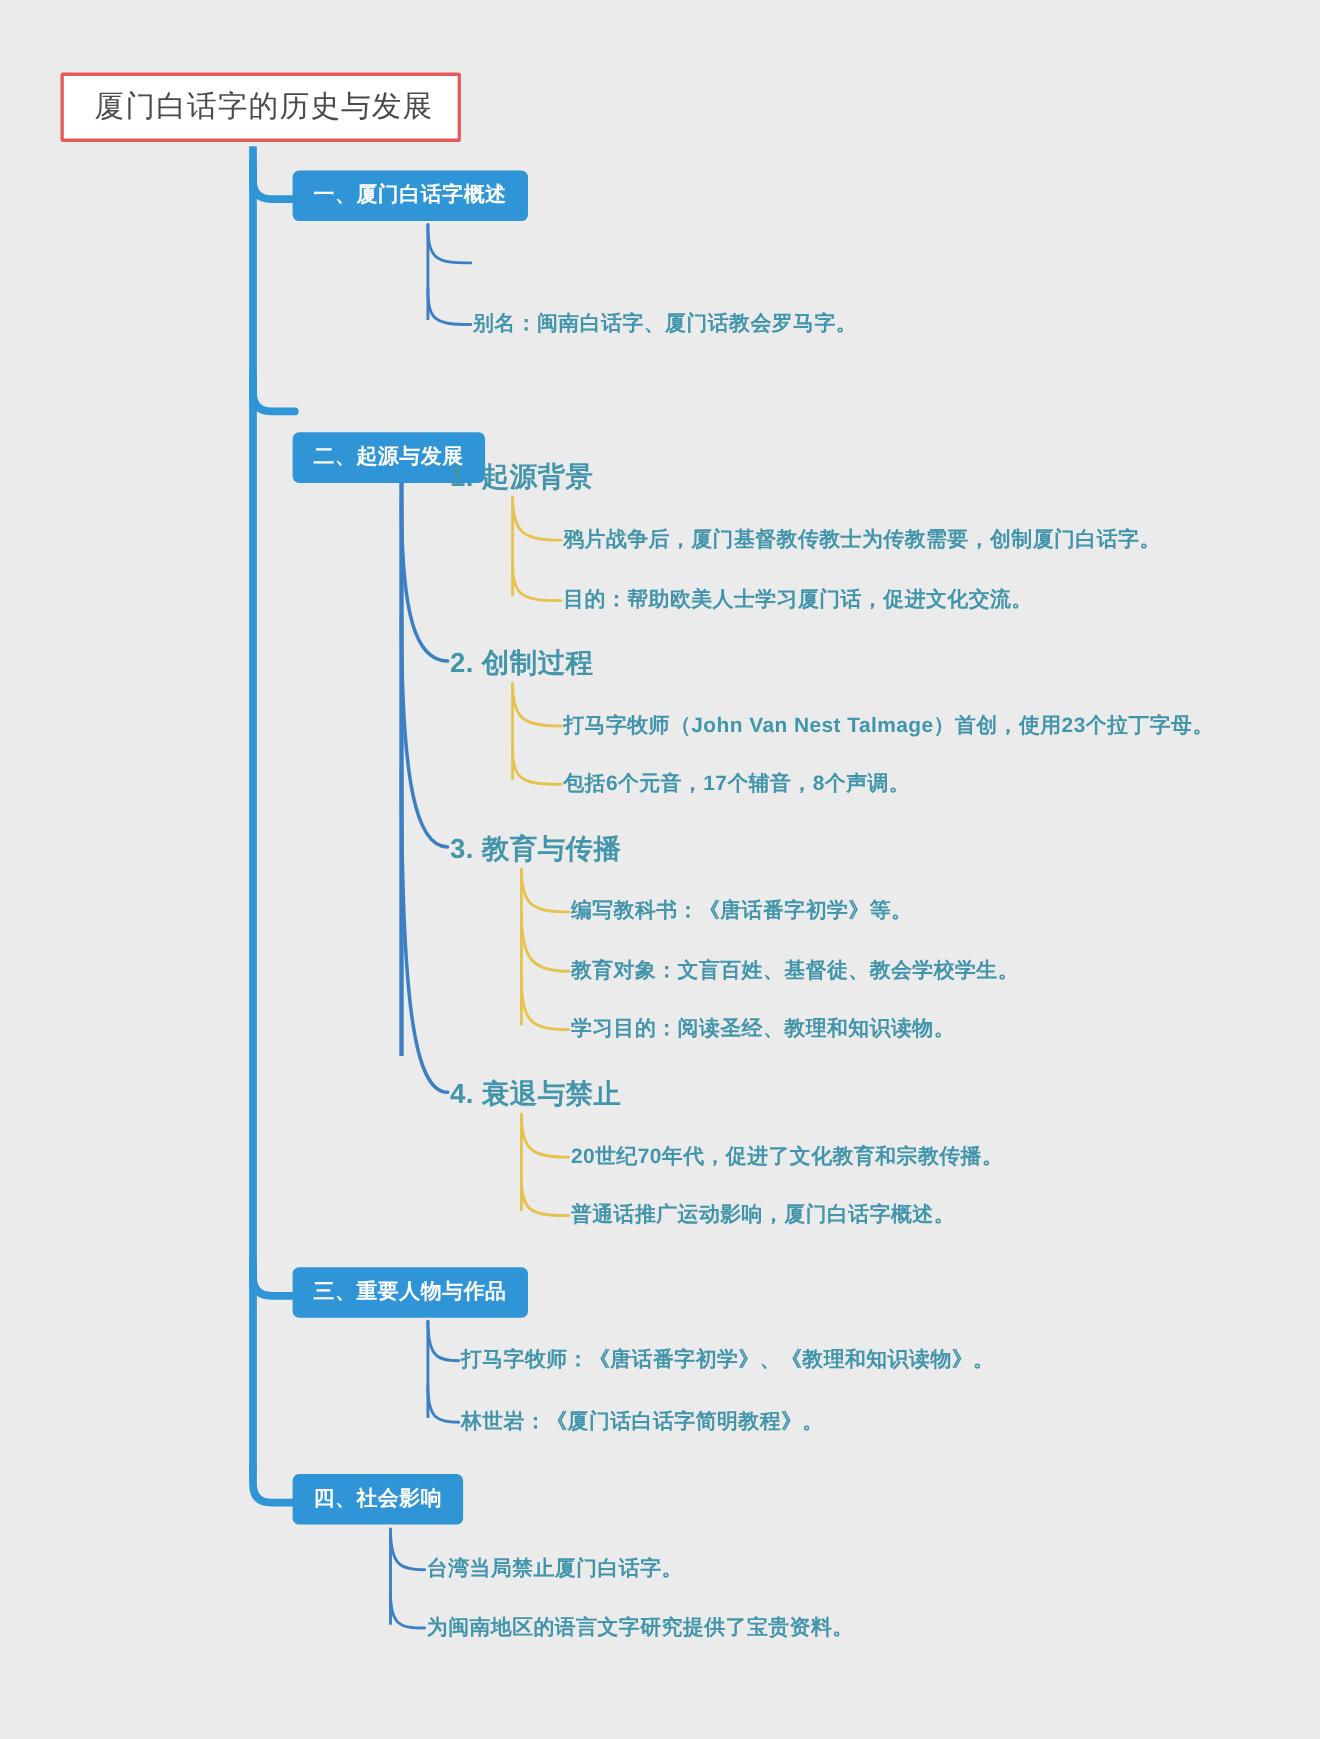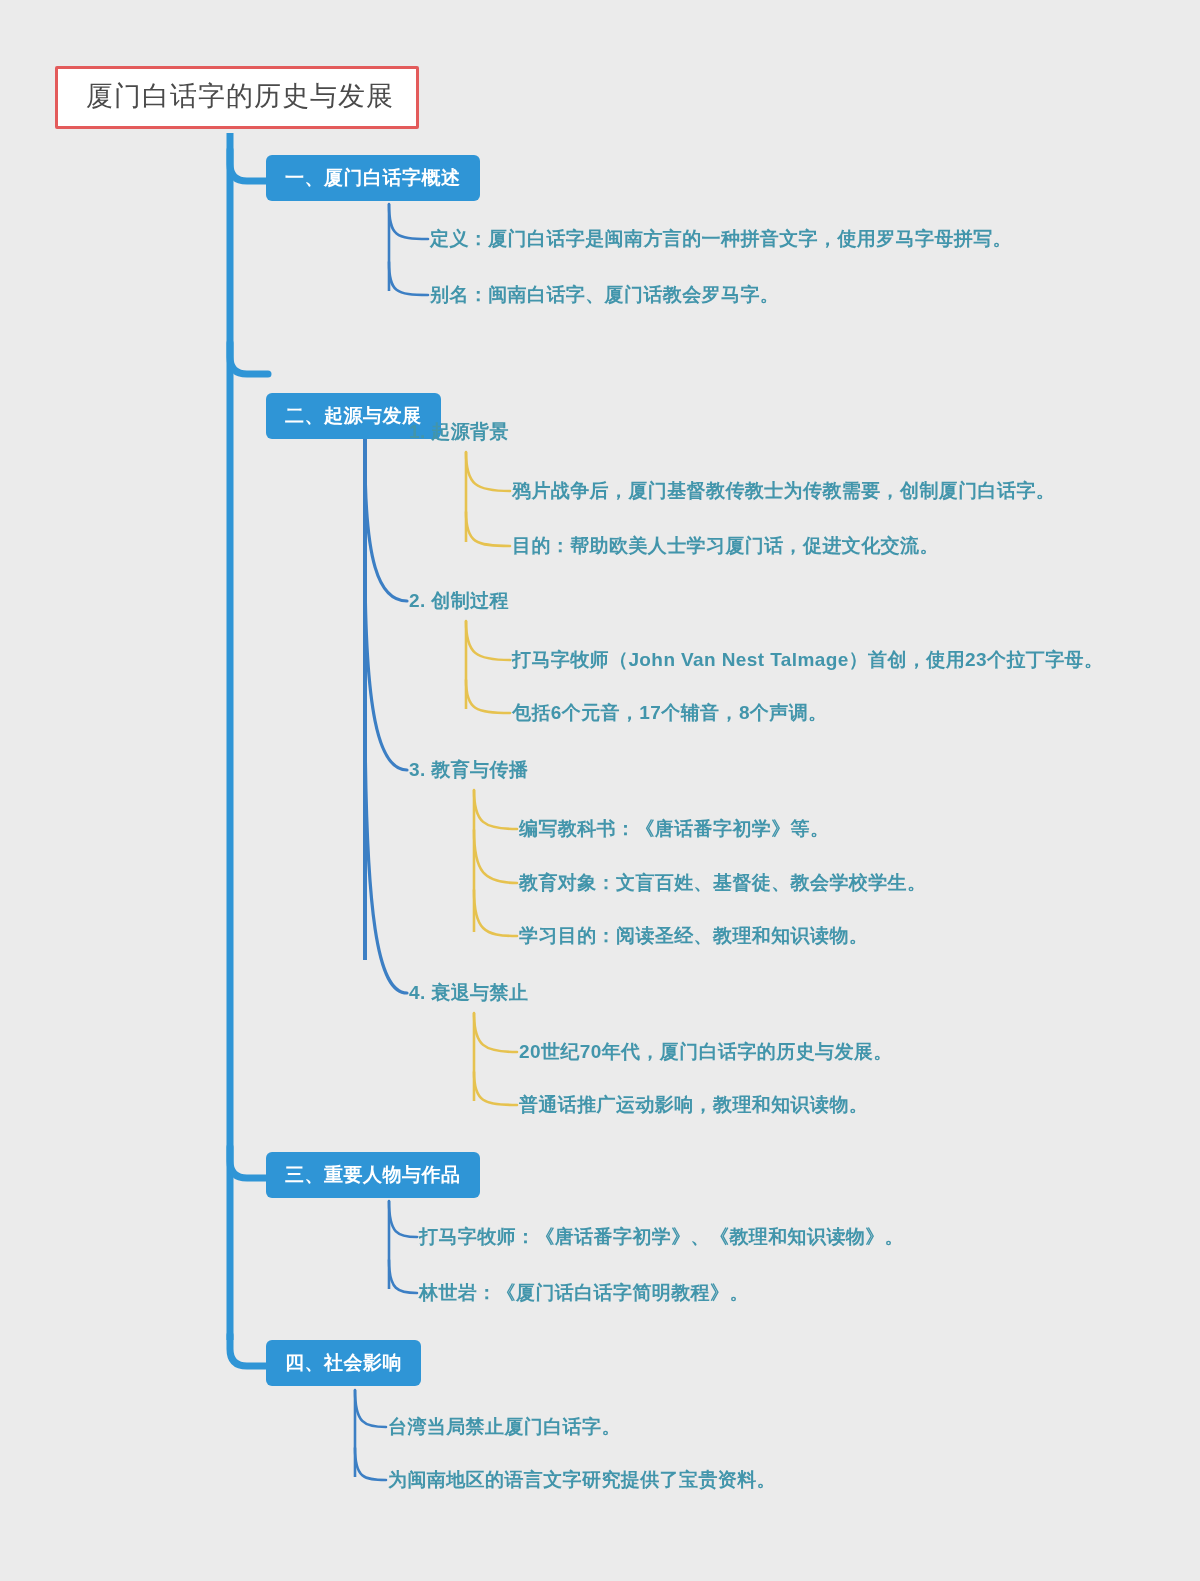--- a/index.html
+++ b/index.html
@@ -51,21 +51,21 @@
     color: #ffffff;
     font-size: 19px;
     font-weight: bold;
     line-height: 1;
     padding: 13px 19px 14px 19px;
     letter-spacing: 0.5px;
   }
   
   .sub-node {
     color: #4295ab;
-    font-size: 19px;
+    font-size: 25px;
     font-weight: bold;
     line-height: 1;
     letter-spacing: 0.4px;
   }
   
   .leaf-node {
     color: #4295ab;
     font-size: 19px;
     font-weight: bold;
     line-height: 1;
@@ -139,41 +139,40 @@
     <g>
       <path d="M 355 1390 L 355 1477" stroke="#3c7fc4" stroke-width="2.6" fill="none"></path>
       <path d="M 355 1390 C 355 1423 364 1427 386 1427" stroke="#3c7fc4" stroke-width="2.6" fill="none" stroke-linecap="round"></path>
       <path d="M 355 1448 C 355 1478 364 1480 386 1480" stroke="#3c7fc4" stroke-width="2.6" fill="none" stroke-linecap="round"></path>
     </g>
   </svg>
 
   <div class="node root-node" style="left:55px; top:66px;">厦门白话字的历史与发展</div>
 
   <div class="node branch-node" style="left:266px; top:155px;text-align:center;">一、厦门白话字概述</div>
-  <div class="node leaf-node" style="left:430px; top:229px;">定义：厦门白话字是闽南方言的一种拼音文字，使用罗马字母拼写。</div>
   <div class="node leaf-node" style="left:430px; top:285px;">别名：闽南白话字、厦门话教会罗马字。</div>
 
   <div class="node branch-node" style="left:266px; top:368px;margin-top:25px;">二、起源与发展</div>
 
   <div class="node sub-node" style="left:409px; top:422px;">1. 起源背景</div>
   <div class="node leaf-node" style="left:512px; top:481px;">鸦片战争后，厦门基督教传教士为传教需要，创制厦门白话字。</div>
   <div class="node leaf-node" style="left:512px; top:536px;">目的：帮助欧美人士学习厦门话，促进文化交流。</div>
 
   <div class="node sub-node" style="left:409px; top:591px;">2. 创制过程</div>
   <div class="node leaf-node" style="left:512px; top:650px;">打马字牧师（John Van Nest Talmage）首创，使用23个拉丁字母。</div>
   <div class="node leaf-node" style="left:512px; top:703px;">包括6个元音，17个辅音，8个声调。</div>
 
   <div class="node sub-node" style="left:409px; top:760px;">3. 教育与传播</div>
   <div class="node leaf-node" style="left:519px; top:819px;">编写教科书：《唐话番字初学》等。</div>
   <div class="node leaf-node" style="left:519px; top:873px;">教育对象：文盲百姓、基督徒、教会学校学生。</div>
   <div class="node leaf-node" style="left:519px; top:926px;">学习目的：阅读圣经、教理和知识读物。</div>
 
   <div class="node sub-node" style="left:409px; top:983px;">4. 衰退与禁止</div>
-  <div class="node leaf-node" style="left:519px; top:1042px;">20世纪70年代，厦门白话字的历史与发展。</div>
-  <div class="node leaf-node" style="left:519px; top:1095px;">普通话推广运动影响，教理和知识读物。</div>
+  <div class="node leaf-node" style="left:519px; top:1042px;">20世纪70年代，促进了文化教育和宗教传播。</div>
+  <div class="node leaf-node" style="left:519px; top:1095px;">普通话推广运动影响，厦门白话字概述。</div>
 
   <div class="node branch-node" style="left:266px; top:1152px;text-align:center;">三、重要人物与作品</div>
   <div class="node leaf-node" style="left:419px; top:1227px;">打马字牧师：《唐话番字初学》、《教理和知识读物》。</div>
   <div class="node leaf-node" style="left:419px; top:1283px;">林世岩：《厦门话白话字简明教程》。</div>
 
   <div class="node branch-node" style="left:266px; top:1340px;">四、社会影响</div>
   <div class="node leaf-node" style="left:388px; top:1417px;">台湾当局禁止厦门白话字。</div>
   <div class="node leaf-node" style="left:388px; top:1470px;">为闽南地区的语言文字研究提供了宝贵资料。</div>
 
 </div>

